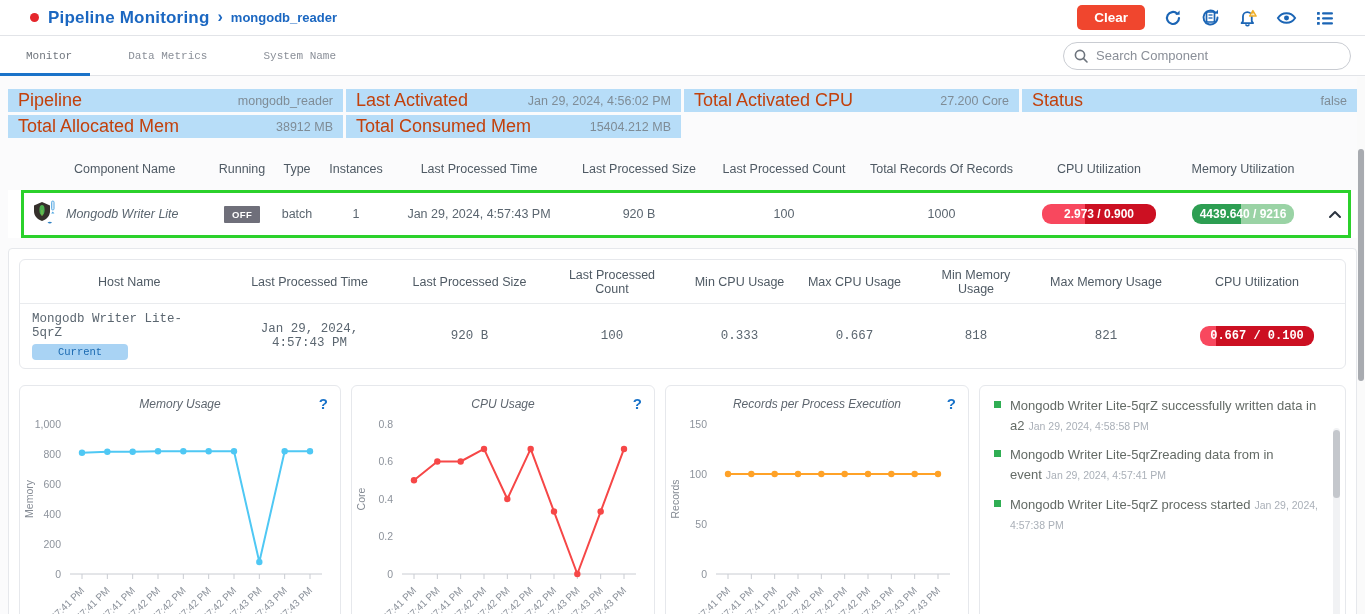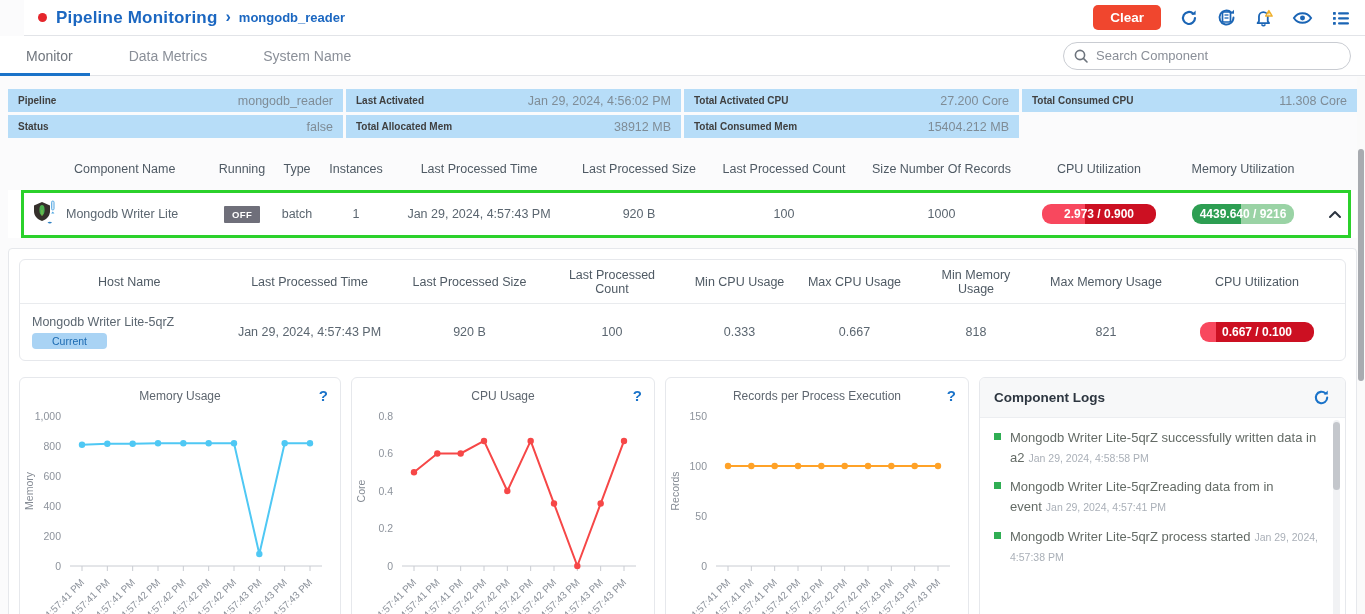--- a/index.html
+++ b/index.html
@@ -1,93 +1,93 @@
 <!DOCTYPE html>
 <html><head>
 <meta charset="utf-8">
 <style>
   * { margin:0; padding:0; box-sizing:border-box; }
   html,body { width:1365px; height:614px; overflow:hidden; background:#fbfbfc;
     font-family:"Liberation Sans", sans-serif; color:#4f5a64; }
 
   
   .topbar { height:36px; background:#fff; border-bottom:1px solid #e2e4e8;
-    display:flex; align-items:center; padding:0 14px;margin-left:24px; }
+    display:flex; align-items:center; padding:0 30px; }
   .status-dot { width:9px; height:9px; border-radius:50%; background:#e5262c; margin-right:9px; }
   .page-title { color:#1b67c1; font-size:17px; font-weight:700; letter-spacing:.2px; }
   .crumb-sep { color:#1b67c1; font-size:16px; font-weight:700; margin:0 8px 2px; }
   .crumb { color:#1b67c1; font-size:13px; font-weight:700; }
   .topbar-right { margin-left:auto; display:flex; align-items:center; gap:17px; }
   .clear-btn { background:#f0462e; color:#fff; font-size:13.5px; font-weight:700;
     border:none; border-radius:5px; padding:5px 17px; cursor:pointer; }
   .tb-icon { width:21px; height:21px; display:flex; align-items:center; justify-content:center; cursor:pointer; }
 
   
   .tabbar { position:relative; height:40px; background:#fff; border-bottom:1px solid #e2e4e8;
     display:flex; align-items:center; }
-  .tab { font-size:14px; color:#8a8f98; padding:0 14px; margin-right:28px; cursor:pointer; }
+  .tab { font-size:11px; color:#8a8f98; padding:0 14px; margin-right:28px; cursor:pointer;font-family:Liberation Mono, monospace; }
   .tab:first-child { margin-left:12px; }
   .tab--active { color:#70767e; }
   .tab-underline { position:absolute; left:0; bottom:-1px; width:90px; height:3px; background:#1a73c9; }
   .search-wrap { margin-left:auto; margin-right:14px; position:relative; }
   .search-input { width:288px; height:28px; border:1px solid #c9ccd2; border-radius:14px;
     padding:0 12px 0 32px; font-size:13px; color:#c2410c; outline:none;
     font-family:"Liberation Sans", sans-serif; }
   .search-input::placeholder { color:#8a8f98; }
   .search-ic { position:absolute; left:10px; top:6px; }
 
   
   .summary { display:grid; grid-template-columns:1fr 1fr 1fr 1fr; gap:3px; margin:13px 8px 0; }
   .sum-cell { background:#b7ddf8; height:23px; display:flex; align-items:center;
     justify-content:space-between; padding:0 10px; }
-  .sum-label { font-size:10px; font-weight:700; color:#404040; }
+  .sum-label { font-size:18px; font-weight:400; color:#c2410c; }
   .sum-value { font-size:12.5px; color:#7f8c96; }
 
   
   .comp-grid { display:grid; grid-template-columns:205px 58px 52px 66px 180px 140px 150px 165px 150px 138px 45px;
     align-items:center; margin:0 8px; }
   .comp-head { margin-top:10px; height:42px; }
   .th { font-size:12.5px; color:#4f5a64; text-align:center; }
   .th:first-child { text-align:left; padding-left:66px; }
   .comp-row { position:relative; height:48px; background:#fff; }
   .comp-row::before { content:""; position:absolute; left:13px; right:6px; top:0; bottom:0;
     border:3px solid #2bd12b; pointer-events:none; }
   .cell { font-size:12.5px; color:#5b6670; text-align:center; }
-  .cell-name { display:flex; align-items:center; gap:8px; padding-left:24px; text-align:left; }
+  .cell-name { display:flex; align-items:center; gap:8px; padding-left:24px; text-align:left;font-style:italic; }
   .off-badge { background:#6f6f7a; color:#fff; font-size:9.5px; font-weight:700;
     border-radius:1px; padding:3px 8px; letter-spacing:.4px; justify-self:center; }
   .util-badge { height:20px; border-radius:9px; color:#fff; font-size:12px; font-weight:700;
     display:flex; align-items:center; justify-content:center; margin:0 18px; }
   .badge-cpu-comp { background:linear-gradient(to right,#f8485e 0 38%,#cc1022 38% 100%); }
   .badge-mem-comp { background:linear-gradient(to right,#2d9e52 0 48%,#9ad3a5 48% 100%); }
   .badge-cpu-host { background:linear-gradient(to right,#f8485e 0 14%,#cc1022 14% 100%); }
   .badge-mem-host { background:linear-gradient(to right,#f8485e 0 80%,#8fd19e 80% 100%); }
   .chev { justify-self:center; cursor:pointer; display:flex; }
 
   
   .details-wrap { margin:10px 8px 0; border:1px solid #e6e8ec; border-radius:4px;
     padding:10px 10px 0; background:#fff; }
   .host-card { border:1px solid #e6e8ec; border-radius:6px; overflow:hidden; background:#fff; }
   .host-grid { display:grid; grid-template-columns:180px 155px 125px 120px 95px 95px 108px 112px 150px 138px 40px;
     align-items:center; padding:0 12px;gap:20px; }
   .host-head { height:44px; border-bottom:1px solid #e9ebee; }
-  .host-row { min-height:56px; }
+  .host-row { min-height:56px;font-family:Liberation Mono, monospace; }
   .host-name-cell { display:flex; flex-direction:column; gap:4px; padding:8px 0; }
   .host-name { font-size:12.5px; color:#5b6670; }
   .current-badge { align-self:flex-start; background:#a9d3f4; color:#1b6ab1; font-size:10.5px;
-    border-radius:4px; padding:2px 20px; }
+    border-radius:4px; padding:2px 26px; }
 
   
   .charts-row { display:flex; gap:10px; margin-top:16px; }
   .chart-card { border:1px solid #e6e8ec; border-radius:6px; background:#fff; height:300px; overflow:hidden; }
   .chart-card.mem { width:322px; }
   .chart-card.cpu { width:304px; }
   .chart-card.rec { width:304px; }
   .chart-head { display:flex; align-items:center; padding:9px 12px 0; }
-  .chart-title { flex:1; text-align:center; font-size:12px; color:#5e666f; padding-left:16px; }
+  .chart-title { flex:1; text-align:center; font-style:italic; font-size:12px; color:#5e666f; padding-left:16px; }
   .chart-help { color:#1a73c9; font-size:15px; font-weight:700; cursor:pointer; width:16px; text-align:right; }
 
   
   .logs-card { flex:1; border:1px solid #e6e8ec; border-radius:6px; background:#fff;
     height:300px; overflow:hidden; position:relative; }
   .logs-head { display:flex; align-items:center; justify-content:space-between;
     padding:10px 14px; background:#f7f8f9; border-bottom:1px solid #eceef1; }
   .logs-title { font-size:13.5px; font-weight:700; color:#2d3640; }
   .logs-refresh { cursor:pointer; display:flex; }
   .logs-list { list-style:none; padding:10px 22px 0 14px; }
@@ -183,24 +183,20 @@
   </div>
   <div class="sum-cell">
     <span class="sum-label">Last Activated</span>
     <span class="sum-value">Jan 29, 2024, 4:56:02 PM</span>
   </div>
   <div class="sum-cell">
     <span class="sum-label">Total Activated CPU</span>
     <span class="sum-value">27.200 Core</span>
   </div>
   <div class="sum-cell">
-    <span class="sum-label">Total Consumed CPU</span>
-    <span class="sum-value">11.308 Core</span>
-  </div>
-  <div class="sum-cell">
     <span class="sum-label">Status</span>
     <span class="sum-value">false</span>
   </div>
   <div class="sum-cell">
     <span class="sum-label">Total Allocated Mem</span>
     <span class="sum-value">38912 MB</span>
   </div>
   <div class="sum-cell">
     <span class="sum-label">Total Consumed Mem</span>
     <span class="sum-value">15404.212 MB</span>
@@ -209,21 +205,21 @@
 
 <section>
   <div class="comp-grid comp-head" id="comp-headers">
       <div class="th">Component Name</div>
       <div class="th">Running</div>
       <div class="th">Type</div>
       <div class="th">Instances</div>
       <div class="th">Last Processed Time</div>
       <div class="th">Last Processed Size</div>
       <div class="th">Last Processed Count</div>
-      <div class="th">Size Number Of Records</div>
+      <div class="th">Total Records Of Records</div>
       <div class="th">CPU Utilization</div>
       <div class="th">Memory Utilization</div>
       <div></div>
     </div>
   <div class="comp-grid comp-row">
     <div class="cell cell-name">
       <span>
         <svg width="26" height="28" viewBox="0 0 26 28">
           <path d="M10 3l8 3.4v5.6c0 5-3.4 8.4-8 10-4.6-1.6-8-5-8-10V6.4z" fill="#35302b"></path>
           <ellipse cx="10" cy="11" rx="2.6" ry="5" fill="#4caf50"></ellipse>
@@ -422,29 +418,20 @@
             <text transform="translate(135 179) rotate(-45)" text-anchor="end" font-size="10" fill="#8d939c">4:57:42 PM</text>
             <text transform="translate(158.33333333333331 179) rotate(-45)" text-anchor="end" font-size="10" fill="#8d939c">4:57:42 PM</text>
             <text transform="translate(181.66666666666669 179) rotate(-45)" text-anchor="end" font-size="10" fill="#8d939c">4:57:42 PM</text>
             <text transform="translate(205 179) rotate(-45)" text-anchor="end" font-size="10" fill="#8d939c">4:57:42 PM</text>
             <text transform="translate(228.33333333333334 179) rotate(-45)" text-anchor="end" font-size="10" fill="#8d939c">4:57:43 PM</text>
             <text transform="translate(251.66666666666666 179) rotate(-45)" text-anchor="end" font-size="10" fill="#8d939c">4:57:43 PM</text>
             <text transform="translate(275 179) rotate(-45)" text-anchor="end" font-size="10" fill="#8d939c">4:57:43 PM</text>
           </svg></div>
     </div>
     <div class="logs-card">
-      <div class="logs-head">
-        <span class="logs-title">Component Logs</span>
-        <span class="logs-refresh">
-          <svg width="19" height="19" viewBox="0 0 20 20">
-              <path d="M16 10a6 6 0 1 1-1.9-4.4" fill="none" stroke="#1a73c9" stroke-width="2.2" stroke-linecap="round"></path>
-              <path d="M16.6 2.6v4.2h-4.2z" fill="#1a73c9"></path>
-            </svg>
-        </span>
-      </div>
       <ul class="logs-list" id="logs-list">
           <li class="log-item">
             <span class="log-bullet"></span>
             <span class="log-text">Mongodb Writer Lite-5qrZ successfully written data in a2<span class="log-time">Jan 29, 2024, 4:58:58 PM</span></span>
           </li>
           <li class="log-item">
             <span class="log-bullet"></span>
             <span class="log-text">Mongodb Writer Lite-5qrZreading data from in event<span class="log-time">Jan 29, 2024, 4:57:41 PM</span></span>
           </li>
           <li class="log-item">

